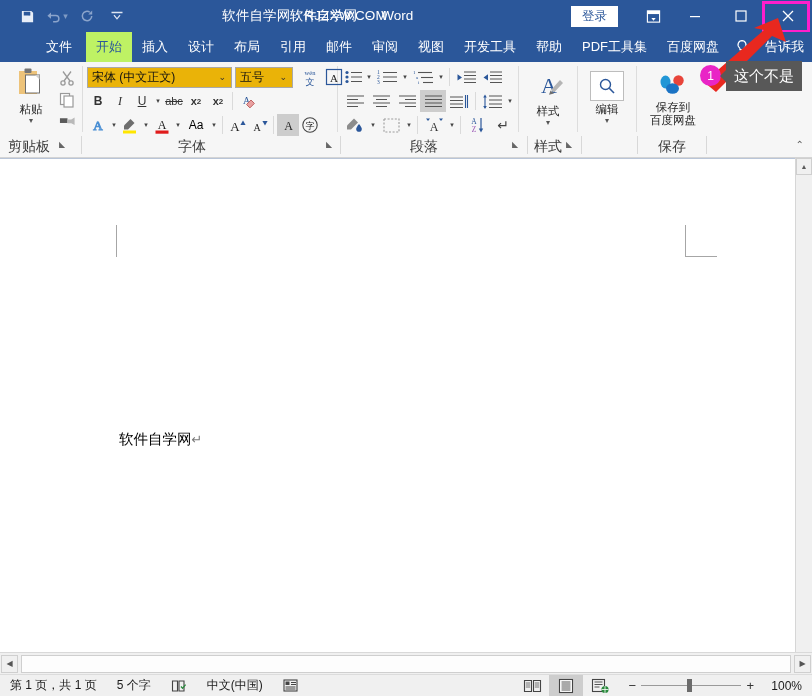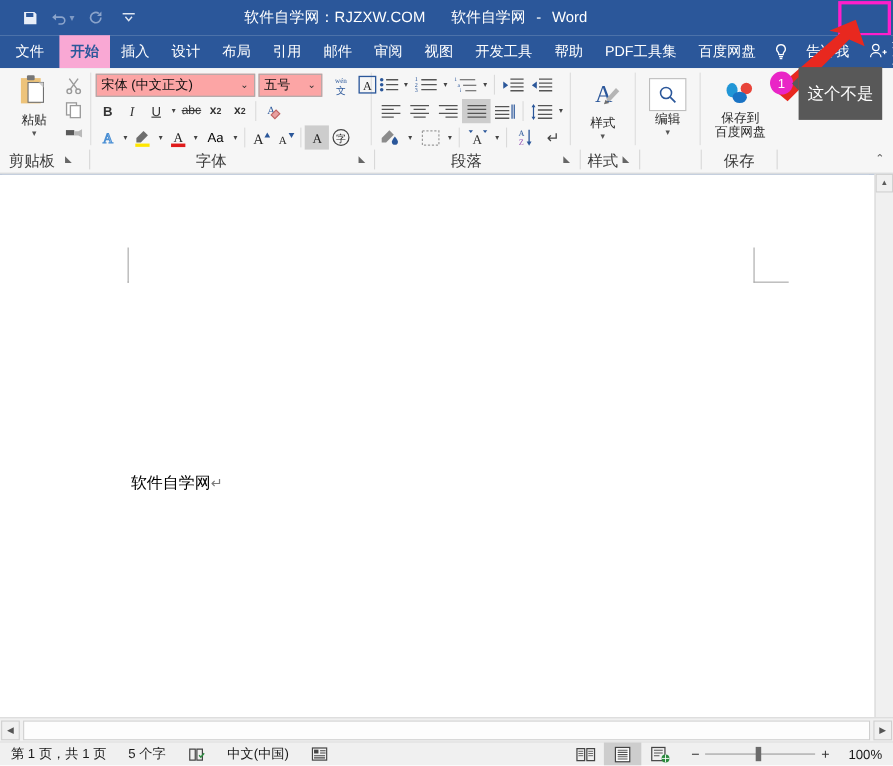--- a/index.html
+++ b/index.html
@@ -47,28 +47,28 @@
   }
   .wbtn.close { width: 48px; }
   .hl-box {
     position: absolute; left: 762px; top: 1px; width: 48px; height: 32px;
     border: 3px solid #ff1ecb; pointer-events: none;
   }
 
   
   .tabsbar {
     position: absolute; top: 32px; left: 0; width: 812px; height: 30px;
-    background: #2b579a; display: flex; align-items: flex-end;
+    background: #2b579a; display: flex; align-items: flex-end; padding-left: 32px;
   }
   .tab {
     color: #ffffff; font-size: 13px; padding: 0 10px; height: 30px;
     display: flex; align-items: center; white-space: nowrap;
   }
   .tab.file { padding: 0 14px; }
-  .tab.active { background: #f9a8d4; color: #2b579a; font-weight: bold; }
+  .tab.active { background: #bef264; color: #2b579a; }
   .tab-icon { display: flex; align-items: center; justify-content: center; padding: 0 6px; height: 30px; }
   .tabs-right { margin-left: auto; display: flex; align-items: center; height: 30px; padding-right: 6px; }
   .share { color: #fff; font-size: 13px; display: flex; align-items: center; gap: 4px; padding: 0 8px; }
 
   
   .ribbon {
     position: absolute; top: 62px; left: 0; width: 812px; height: 96px;
     background: #f6f6f6; border-bottom: 1px solid #d4d4d4;
   }
   .ribbon-inner { position: relative; display: flex; height: 74px; }
@@ -97,21 +97,21 @@
     font-size: 12px; color: #333; position: relative;
   }
   .sbtn.wide { width: 26px; }
   .sbtn.sel { background: #cdcdcd; }
   .caret { font-size: 7px; color: #444; width: 10px; display: inline-flex; align-items: center; justify-content: center; }
   .row { display: flex; align-items: center; height: 24px; }
   .isep { width: 1px; height: 18px; background: #dadada; margin: 0 3px; }
 
   
   .combo {
-    height: 21px; border: 1px solid #a9a9a9; background: #fca5a5;
+    height: 21px; border: 1px solid #a9a9a9; background: #eab308;
     display: inline-flex; align-items: center; font-size: 12px; color: #111;
     padding: 0 2px 0 4px;
   }
   .combo .txt { flex: 1; white-space: nowrap; overflow: hidden; }
   .combo .cv { font-size: 9px; color: #333; padding: 0 3px; }
 
   .b { font-weight: bold; }
   .i { font-style: italic; font-family: "Liberation Serif", serif; }
   .u { text-decoration: underline; }
   .strike { text-decoration: line-through; font-size: 11px; }
@@ -170,21 +170,21 @@
   .zpct { padding: 0 10px 0 6px; font-size: 12px; }
 
   
   .anno-arrow { position: absolute; left: 700px; top: 16px; width: 112px; height: 80px; pointer-events: none; }
   .badge {
     position: absolute; left: 700px; top: 65px; width: 21px; height: 21px; border-radius: 50%;
     background: #e925c6; color: #fff; font-size: 12px; display: flex; align-items: center;
     justify-content: center;
   }
   .tooltip {
-    position: absolute; left: 726px; top: 61px; height: 48px; background: #585858;
+    position: absolute; left: 726px; top: 61px; height: 30px; background: #585858;
     color: #ffffff; font-size: 15px; display: flex; align-items: center; padding: 0 8px;
     white-space: nowrap;
   }
   .tooltip:before {
     content: ""; position: absolute; left: -6px; top: 9px;
     border-top: 6px solid transparent; border-bottom: 6px solid transparent;
     border-right: 6px solid #585858;
   }
 </style>
 </head>
@@ -222,20 +222,45 @@
 
     <div class="title-center">
       <span class="title-doc">软件自学网：RJZXW.COM</span>
       <span class="title-app">
         <span>软件自学网</span>
         <span style="padding:0 6px">-</span>
         <span>Word</span>
       </span>
     </div>
 
+    <div class="title-right">
+      <div class="signin">登录</div>
+      <div class="ribbonopt">
+        <svg width="15" height="15" viewBox="0 0 16 16">
+            <rect x="1.5" y="2" width="13" height="12" fill="none" stroke="#fff" stroke-width="1.2"></rect>
+            <rect x="1.5" y="2" width="13" height="3.4" fill="#fff"></rect>
+            <path fill="#fff" d="M8 12.6 5.7 9.6h4.6z"></path>
+          </svg>
+      </div>
+      <div class="wbtn">
+        <svg width="12" height="12" viewBox="0 0 12 12">
+            <rect x="1" y="6" width="10" height="1.2" fill="#fff"></rect>
+          </svg>
+      </div>
+      <div class="wbtn">
+        <svg width="12" height="12" viewBox="0 0 12 12">
+            <rect x="1" y="1" width="10" height="10" fill="none" stroke="#fff" stroke-width="1.2"></rect>
+          </svg>
+      </div>
+      <div class="wbtn close">
+        <svg width="14" height="14" viewBox="0 0 14 14">
+            <path stroke="#fff" stroke-width="1.3" d="M2 2l10 10M12 2L2 12"></path>
+          </svg>
+      </div>
+    </div>
     <div class="hl-box"></div>
   </div>
 
   <div class="tabsbar">
     <div class="tab file">文件</div>
     <div class="tab active">开始</div>
     <div class="tab">插入</div>
     <div class="tab">设计</div>
     <div class="tab">布局</div>
     <div class="tab">引用</div>

